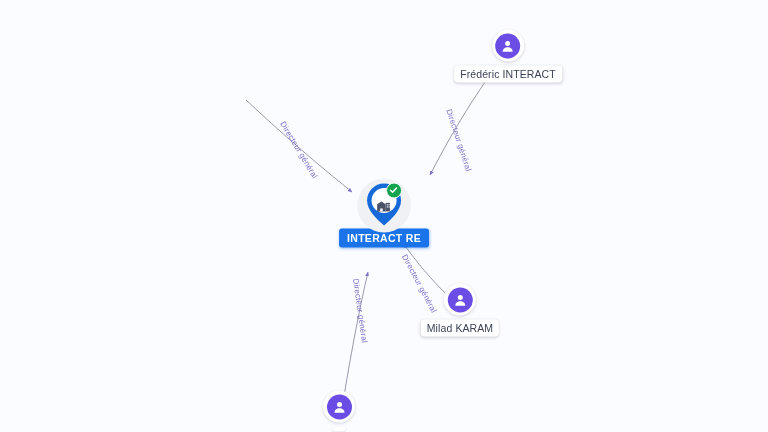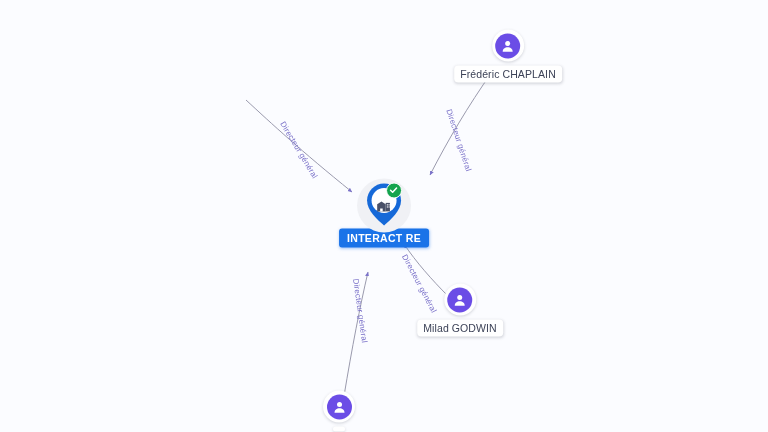--- a/index.html
+++ b/index.html
@@ -169,33 +169,33 @@
 
   <div class="node" style="left:508px; top:56px;">
     <div class="avatar-wrap">
       <div class="avatar">
         <svg width="15" height="15" viewBox="0 0 24 24" fill="#ffffff">
           <circle cx="12" cy="8" r="4"></circle>
           <path d="M4 21c0-4.4 3.6-7 8-7s8 2.6 8 7z"></path>
         </svg>
       </div>
     </div>
-    <div class="node-label">Frédéric CHAPLAIN</div>
+    <div class="node-label">Frédéric INTERACT</div>
   </div>
 
   <div class="node" style="left:460px; top:310px;">
     <div class="avatar-wrap">
       <div class="avatar">
         <svg width="15" height="15" viewBox="0 0 24 24" fill="#ffffff">
           <circle cx="12" cy="8" r="4"></circle>
           <path d="M4 21c0-4.4 3.6-7 8-7s8 2.6 8 7z"></path>
         </svg>
       </div>
     </div>
-    <div class="node-label">Milad GODWIN</div>
+    <div class="node-label">Milad KARAM</div>
   </div>
 
   <div class="node" style="left:339px; top:411px;">
     <div class="avatar-wrap">
       <div class="avatar">
         <svg width="15" height="15" viewBox="0 0 24 24" fill="#ffffff">
           <circle cx="12" cy="8" r="4"></circle>
           <path d="M4 21c0-4.4 3.6-7 8-7s8 2.6 8 7z"></path>
         </svg>
       </div>

